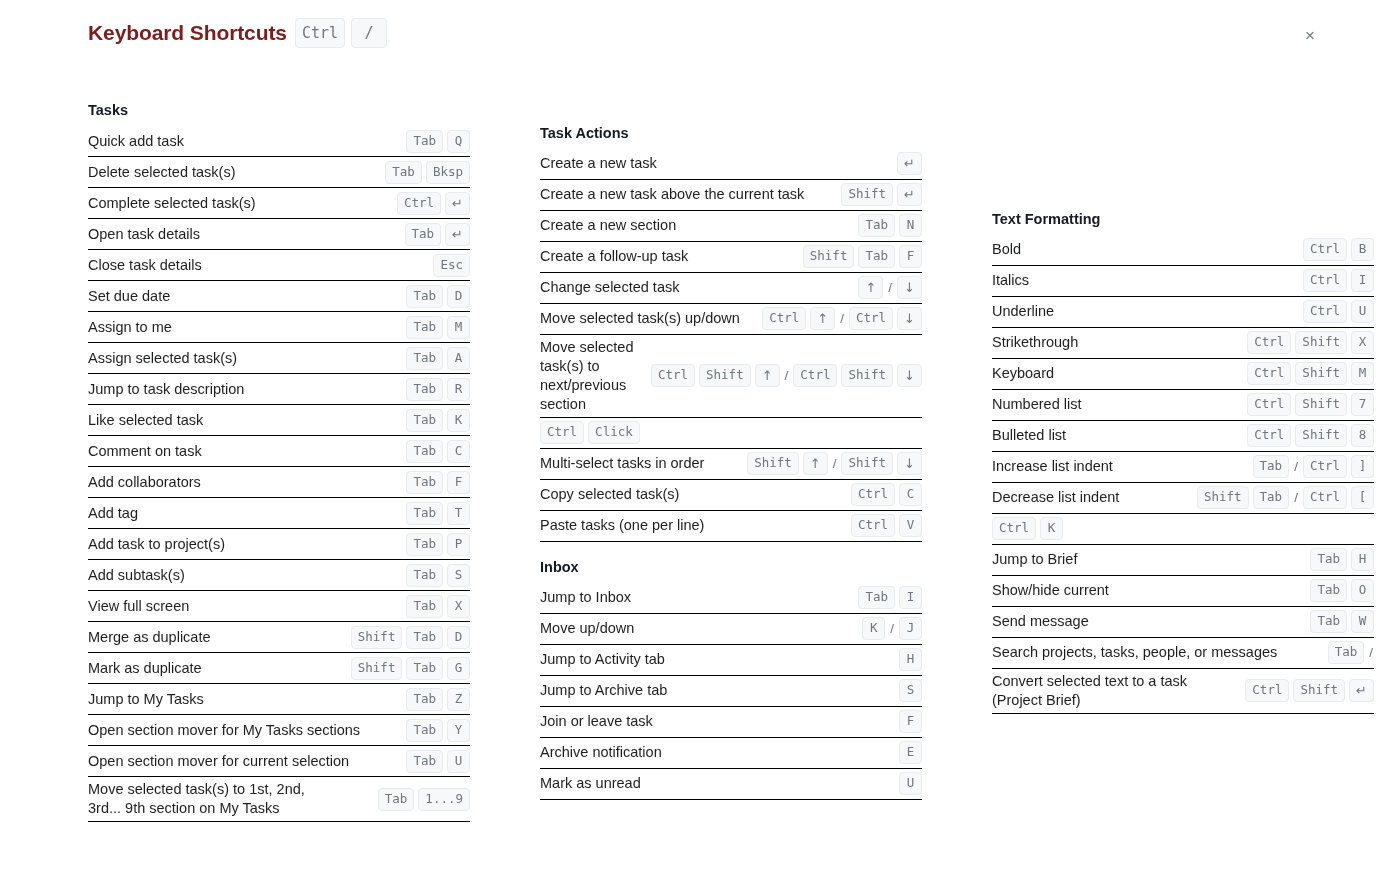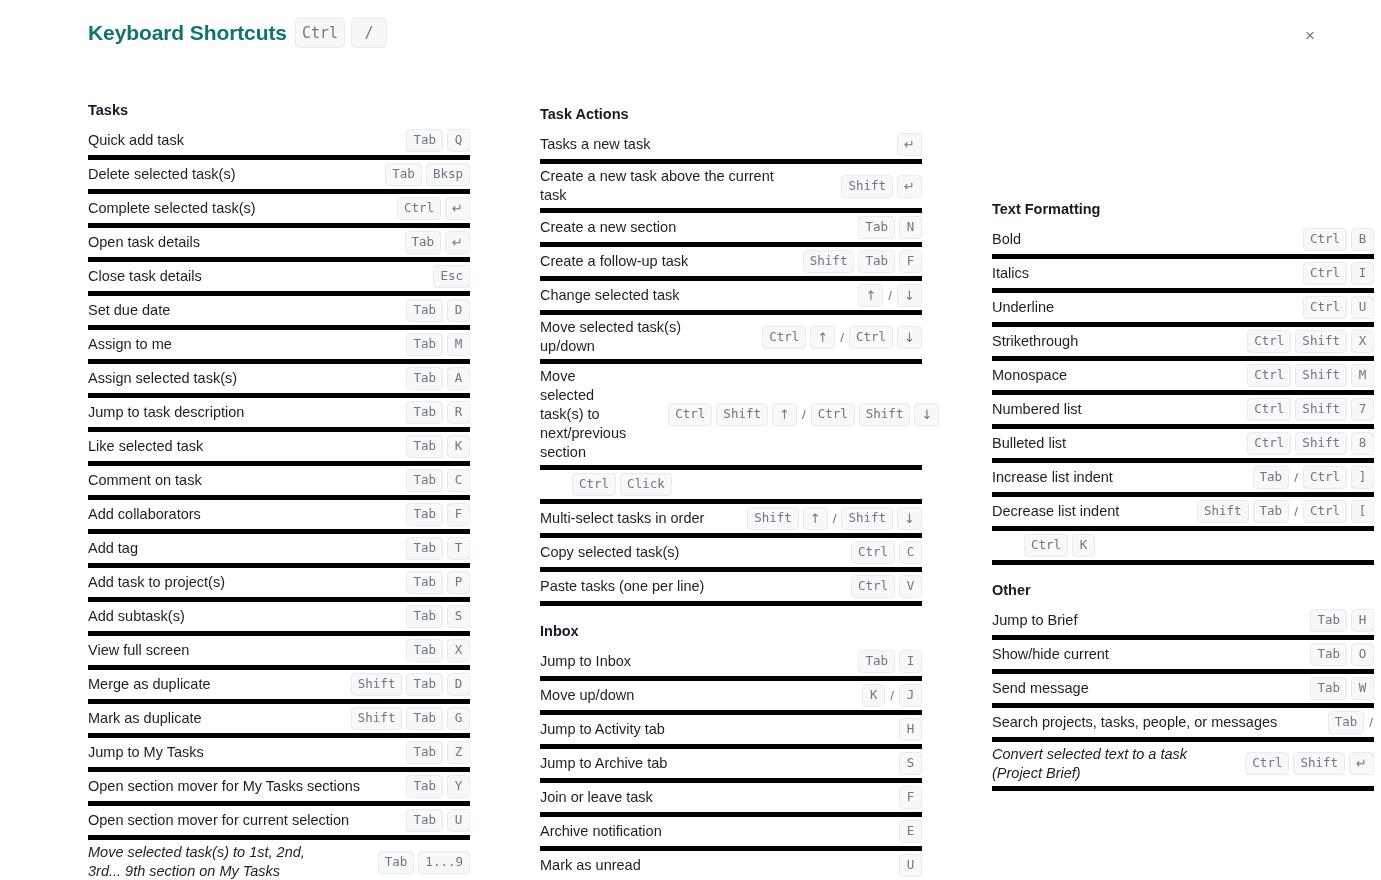--- a/index.html
+++ b/index.html
@@ -15,21 +15,21 @@
 
   
   .header {
     position: absolute;
     left: 88px; top: 18px;
     display: flex; align-items: center; gap: 8px;
   }
   .header-title {
     font-size: 21px;
     font-weight: bold;
-    color: #0f766e;
+    color: #7f1d1d;
     letter-spacing: -0.1px;
     white-space: nowrap;
   }
   .close-btn {
     position: absolute;
     right: 60px; top: 24px;
     width: 22px; height: 22px;
     display: flex; align-items: center; justify-content: center;
     color: #6f7782;
     font-size: 17px;
@@ -61,37 +61,36 @@
   .section + .section .section-title { padding-top: 14px; }
 
   
   .row {
     display: flex;
     align-items: center;
     justify-content: space-between;
     gap: 10px;
     min-height: 31px;
     padding: 3px 0;
-    border-bottom: 5px solid #000000;
+    border-bottom: 1px solid #000000;
   }
   .row-label {
     font-size: 14.5px;
     color: #1e1f21;
     line-height: 19px;
     flex: 1 1 auto;
   }
   .row.narrow-label .row-label { max-width: 135px; }
-  .row.wrap-label .row-label { max-width: 240px; font-style: italic; }
+  .row.wrap-label .row-label { max-width: 240px; }
   .keys {
     display: flex;
     align-items: center;
     gap: 4px;
     flex: 0 0 auto;
     white-space: nowrap;
-    margin-left: 32px;
   }
   .key {
     display: inline-flex;
     align-items: center;
     justify-content: center;
     min-width: 23px;
     height: 23px;
     padding: 0 6px;
     background: #f6f8f9;
     border: 1px solid #e8ecee;
@@ -287,21 +286,21 @@
               <span class="key">Tab</span>
               <span class="key">1...9</span>
             </div>
           </div>
         </div>
       </div>
       <div class="column">
         <div class="section">
           <div class="section-title">Task Actions</div>
           <div class="row">
-            <div class="row-label">Tasks a new task</div>
+            <div class="row-label">Create a new task</div>
             <div class="keys">
               <span class="key arrow">↵</span>
             </div>
           </div>
           <div class="row">
             <div class="row-label">Create a new task above the current task</div>
             <div class="keys">
               <span class="key">Shift</span>
               <span class="key arrow">↵</span>
             </div>
@@ -457,21 +456,21 @@
           </div>
           <div class="row">
             <div class="row-label">Strikethrough</div>
             <div class="keys">
               <span class="key">Ctrl</span>
               <span class="key">Shift</span>
               <span class="key">X</span>
             </div>
           </div>
           <div class="row">
-            <div class="row-label">Monospace</div>
+            <div class="row-label">Keyboard</div>
             <div class="keys">
               <span class="key">Ctrl</span>
               <span class="key">Shift</span>
               <span class="key">M</span>
             </div>
           </div>
           <div class="row">
             <div class="row-label">Numbered list</div>
             <div class="keys">
               <span class="key">Ctrl</span>
@@ -507,21 +506,20 @@
             </div>
           </div>
           <div class="row">
             <div class="keys">
               <span class="key">Ctrl</span>
               <span class="key">K</span>
             </div>
           </div>
         </div>
         <div class="section">
-          <div class="section-title">Other</div>
           <div class="row">
             <div class="row-label">Jump to Brief</div>
             <div class="keys">
               <span class="key">Tab</span>
               <span class="key">H</span>
             </div>
           </div>
           <div class="row">
             <div class="row-label">Show/hide current</div>
             <div class="keys">

